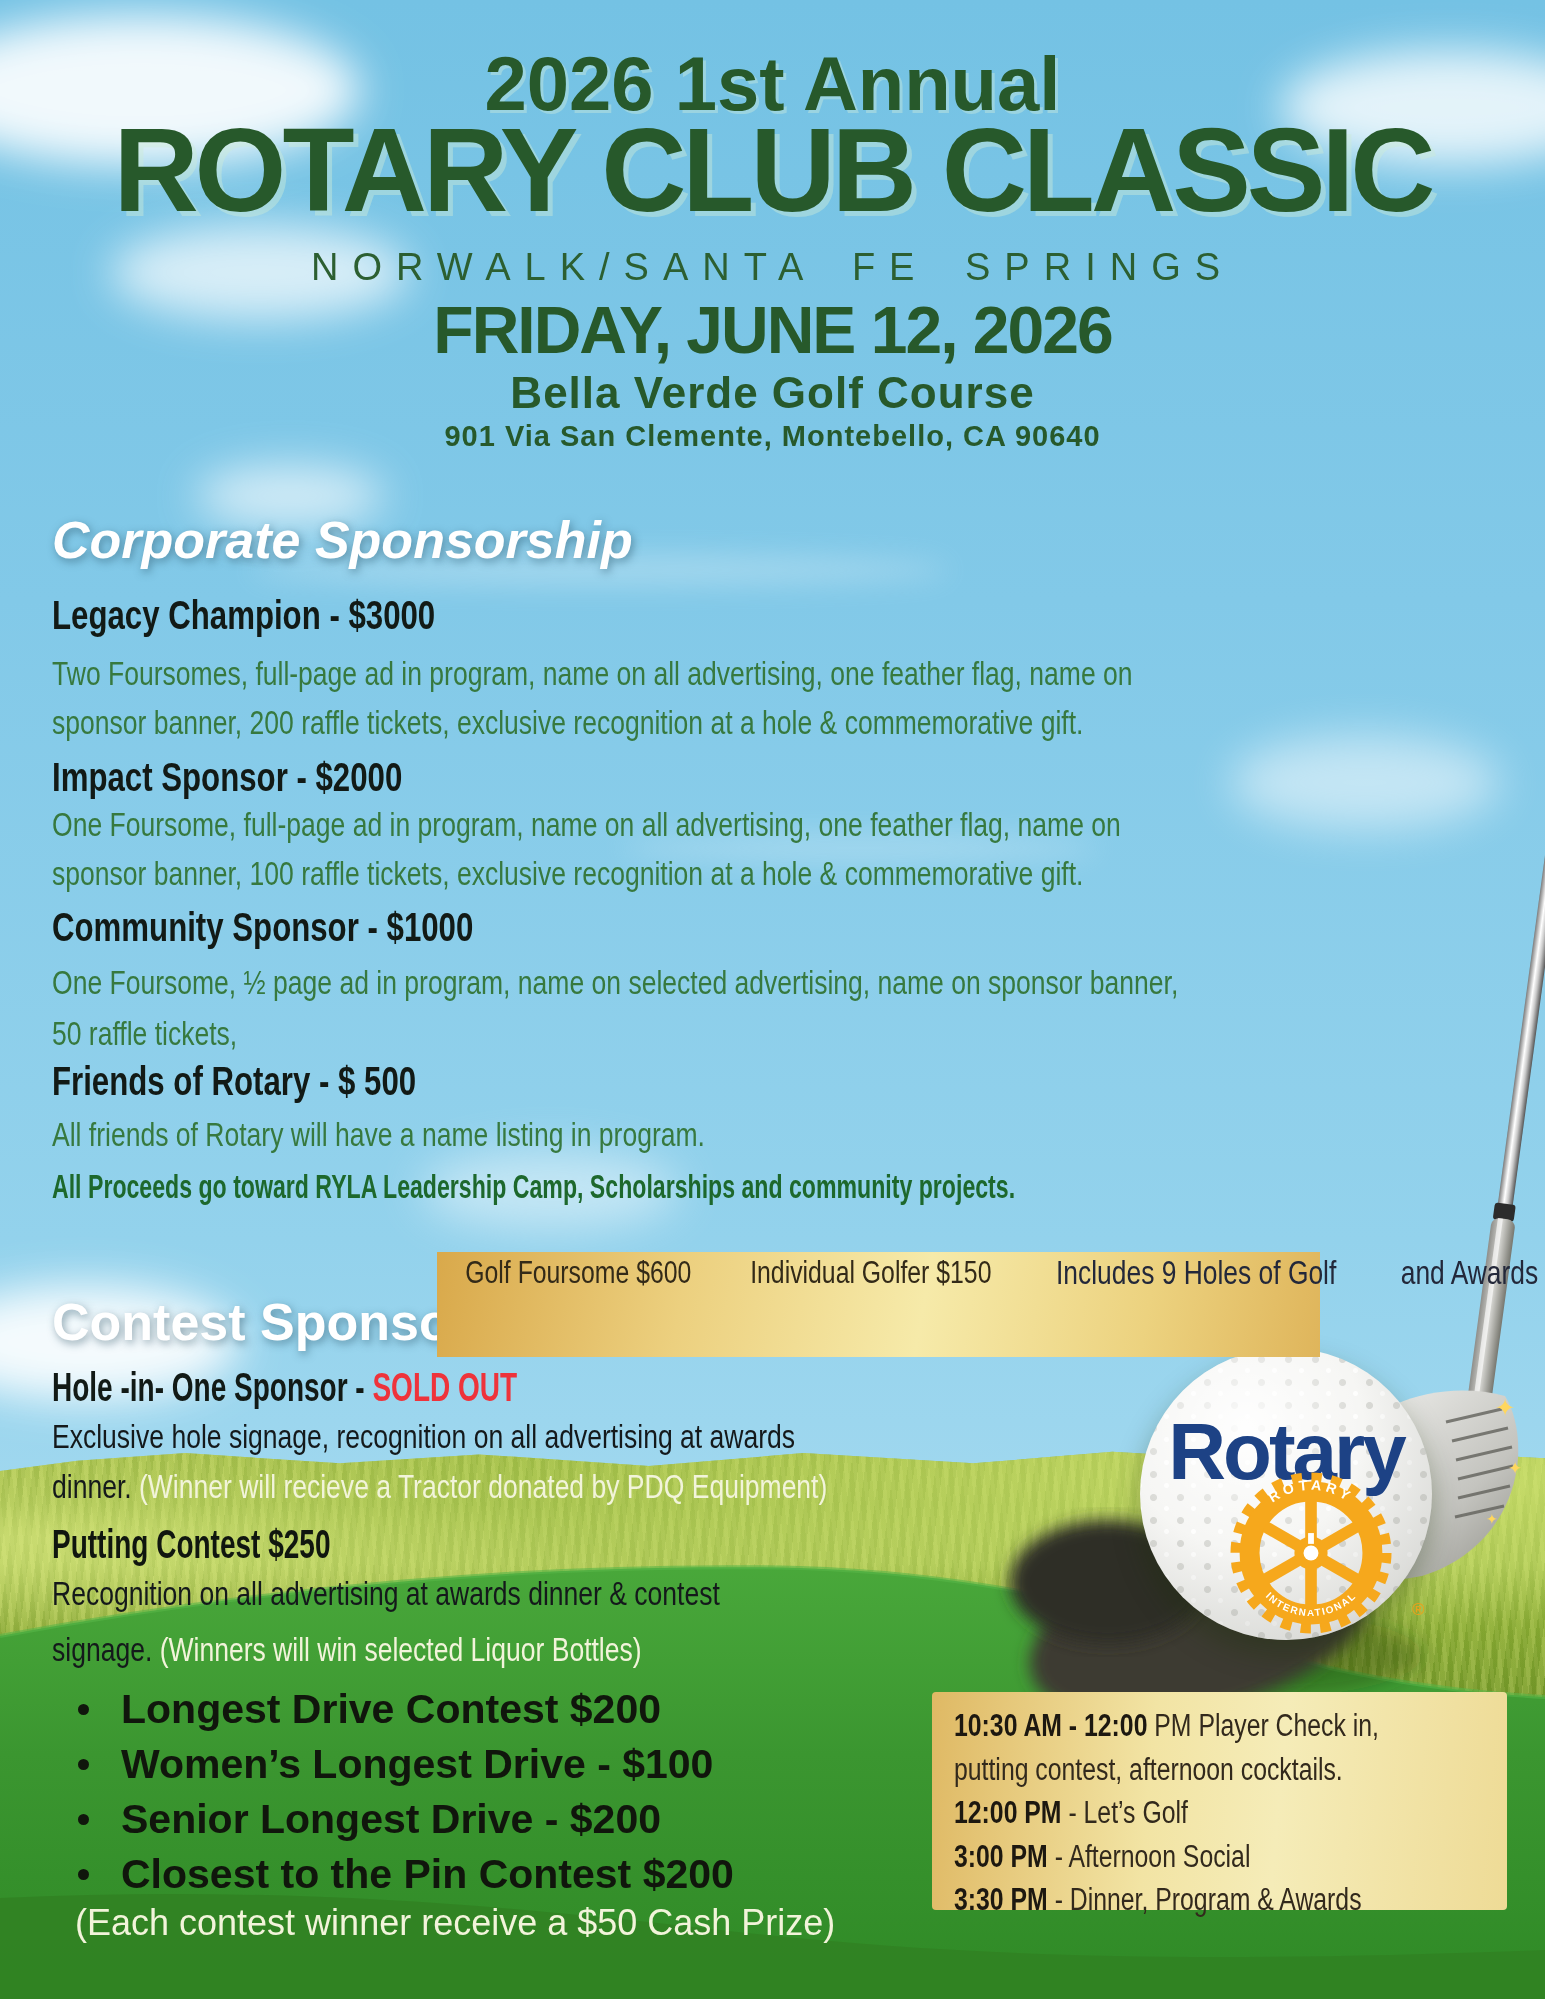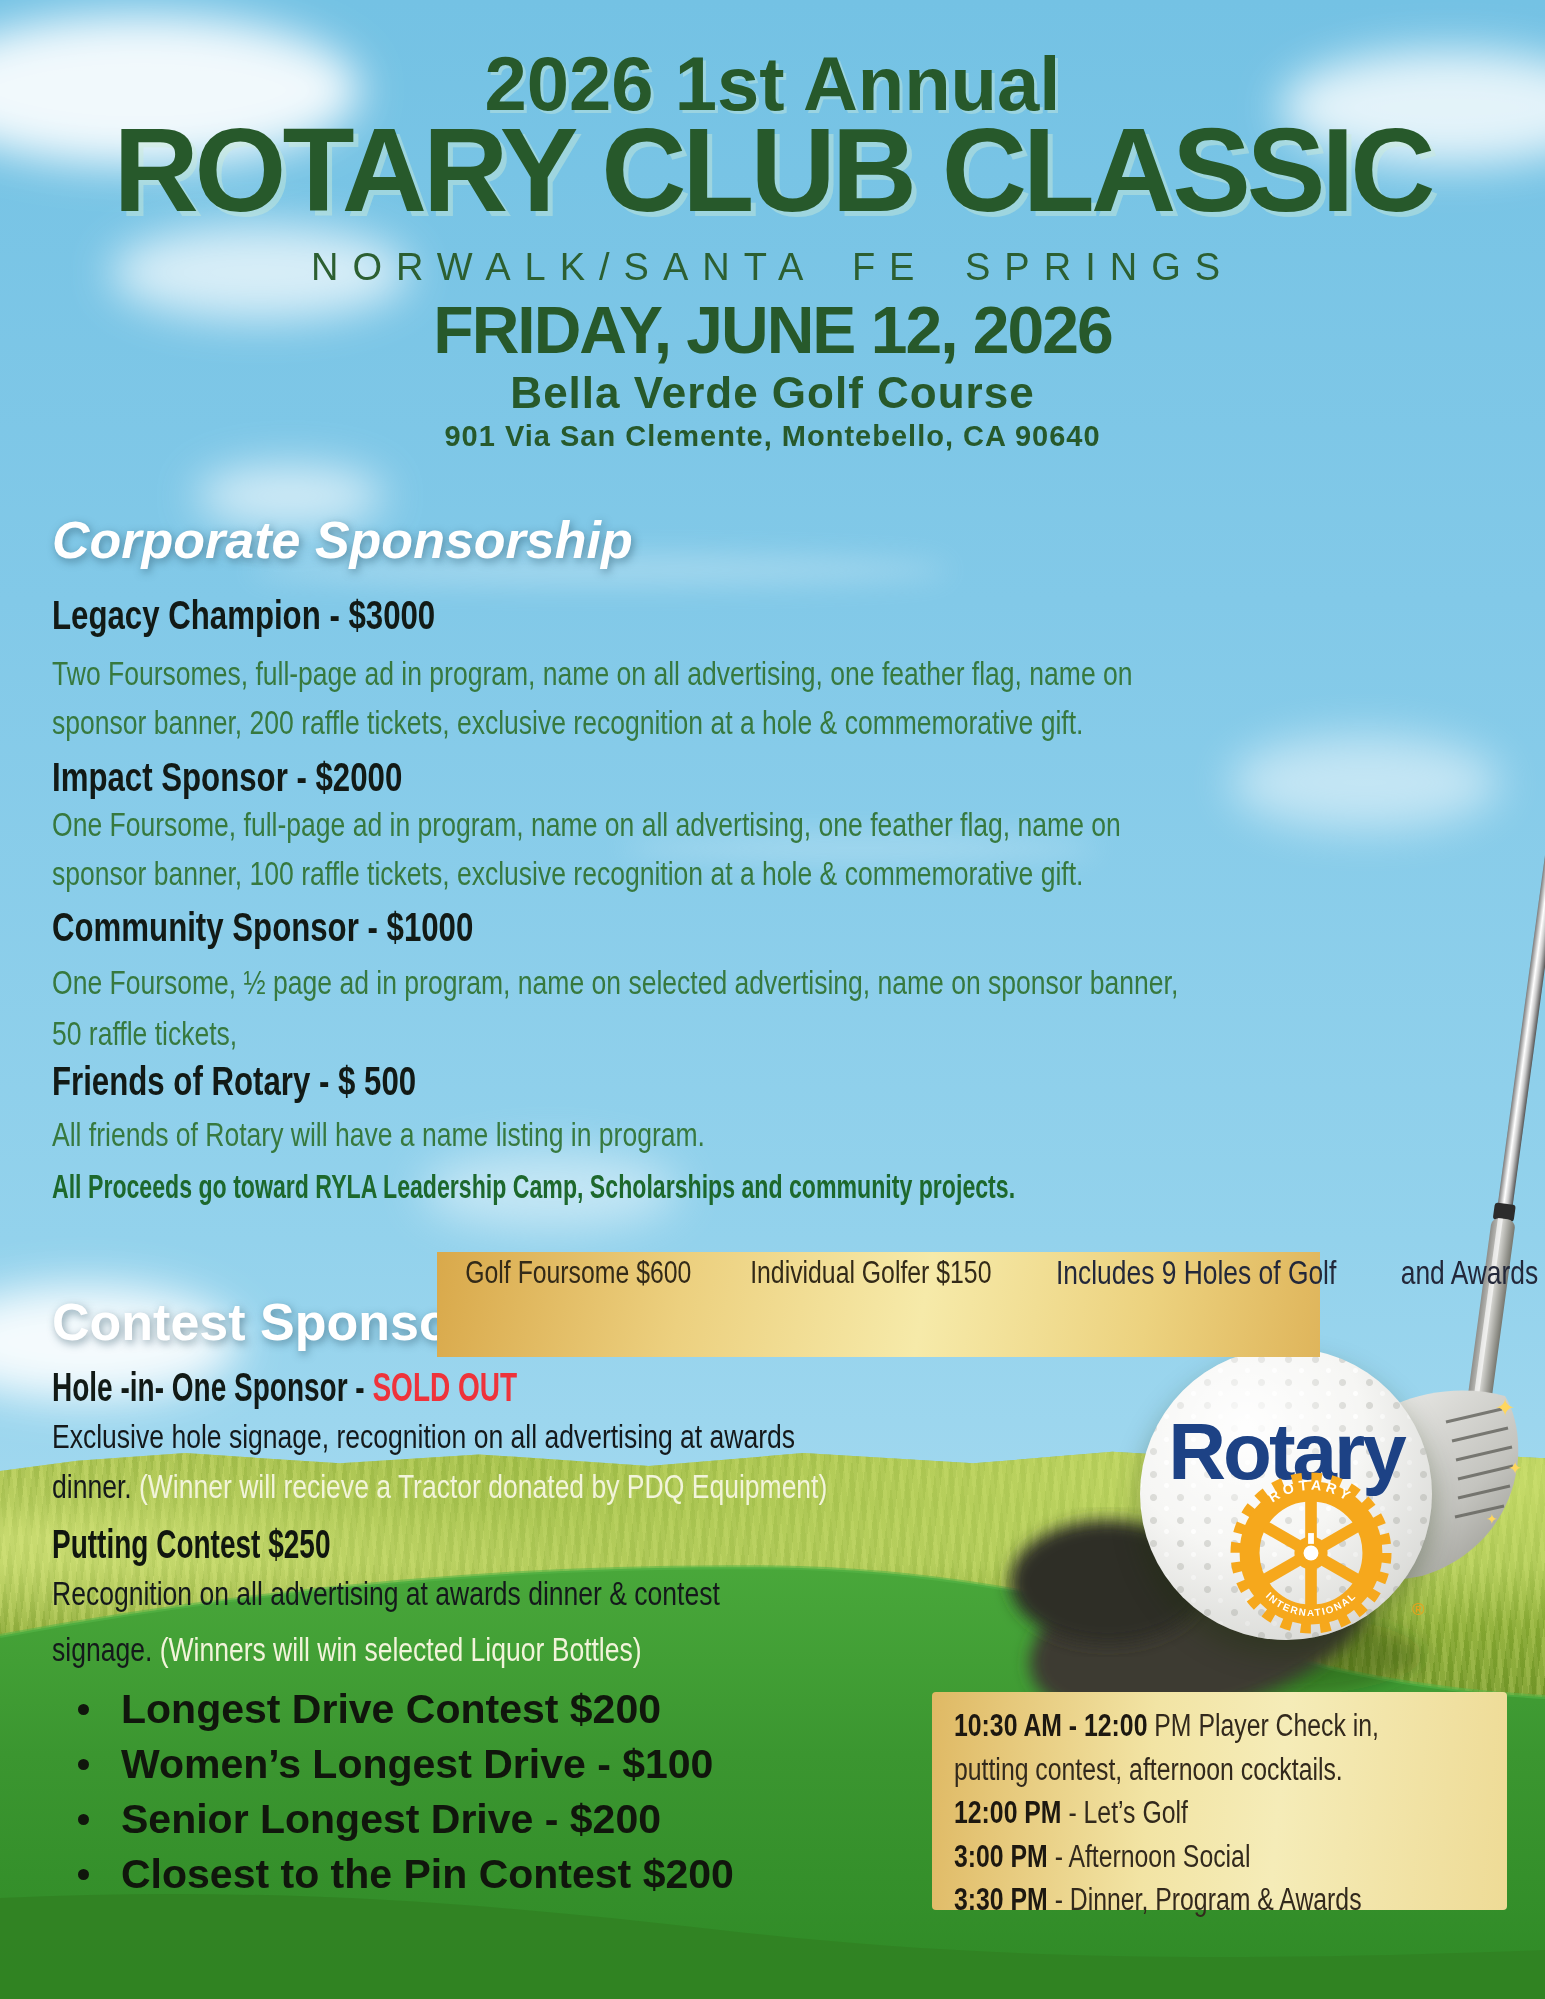--- a/index.html
+++ b/index.html
@@ -259,20 +259,21 @@
     <div class="bullet">
       <span class="dot"></span>
       <span class="bl">Senior Longest Drive - $200</span>
     </div>
     <div class="bullet">
       <span class="dot"></span>
       <span class="bl">Closest to the Pin Contest $200</span>
     </div>
   </div>
 
+  <div class="txt ivory" id="note">(Each contest winner receive a $50 Cash Prize)</div>
 
   <div id="sched">
     <div class="srow"><b>10:30 AM - 12:00</b><span> PM Player Check in,</span></div>
     <div class="srow"><b></b><span>putting contest, afternoon cocktails.</span></div>
     <div class="srow"><b>12:00 PM</b><span> - Let’s Golf</span></div>
     <div class="srow"><b>3:00 PM</b><span> - Afternoon Social</span></div>
     <div class="srow"><b>3:30 PM</b><span> - Dinner, Program &amp; Awards</span></div>
   </div>
 
 </div>

